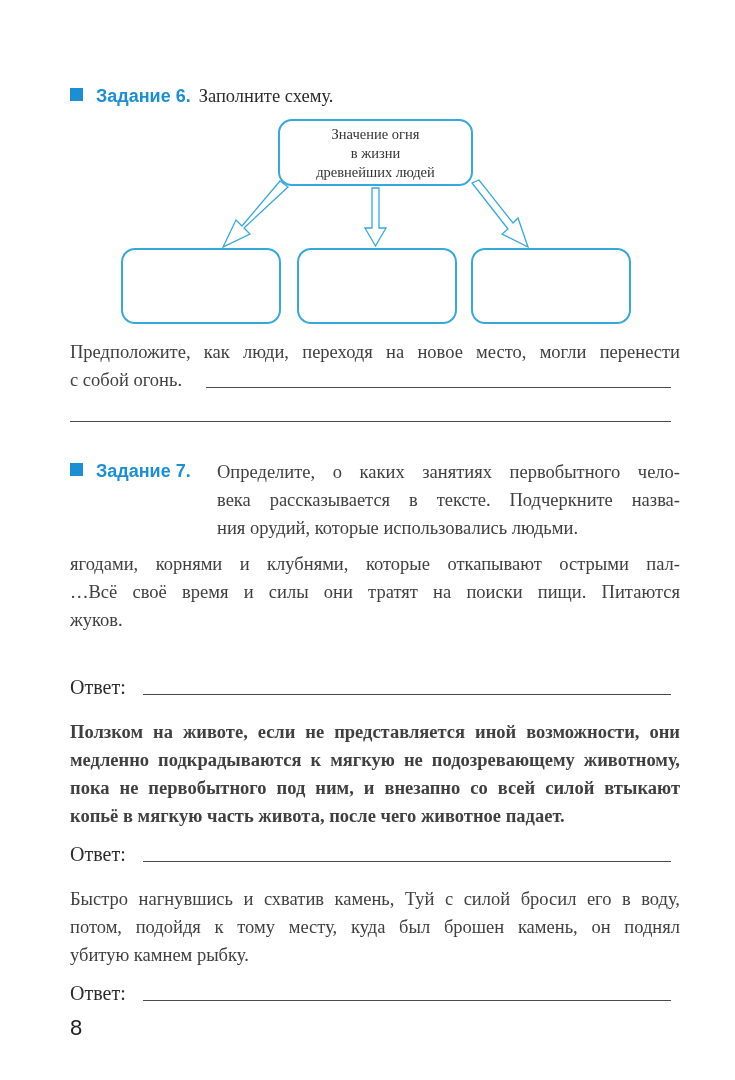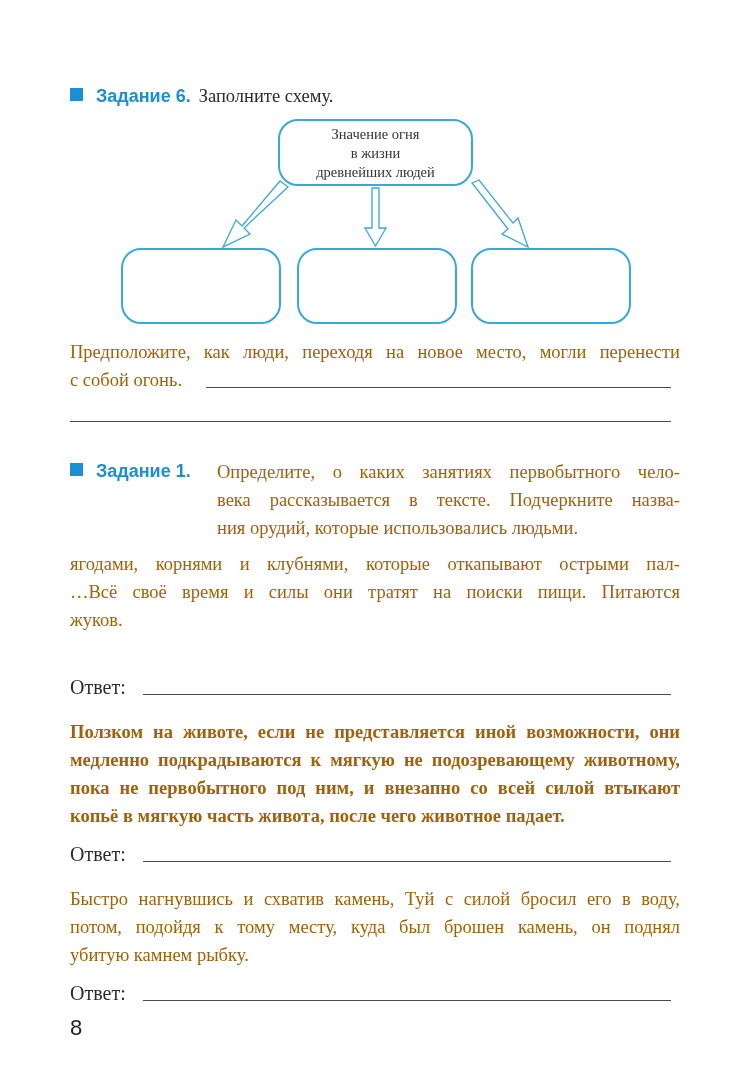--- a/index.html
+++ b/index.html
@@ -21,31 +21,31 @@
     .bullet {
       display: inline-block;
       width: 13px; height: 13px;
       background: #1a8fd6;
     }
     .serif { font-family: "Liberation Serif", serif; font-size: 18.5px; color: #2b2b2b; }
     .para {
       font-family: "Liberation Serif", serif;
       font-size: 18.5px;
       line-height: 28px;
-      color: #a16207;
+      color: #404040;
       text-align: justify;
       text-align-last: left;
     }
     .para .ln { display: block; text-align: justify; text-align-last: justify; white-space: nowrap; }
     .para .ln.last { text-align-last: left; }
     .line { position: absolute; height: 0; border-top: 1.3px solid #4a4a4a; }
     .box {
       position: absolute;
       border: 2px solid #35a9dc;
-      border-radius: 20px;
+      border-radius: 14px;
       background: #fff;
       box-sizing: border-box;
     }
     .center-box {
       text-align: center;
       font-family: "Liberation Serif", serif;
       font-size: 14.5px;
       line-height: 19px;
       color: #333;
       padding-top: 4px;
@@ -95,21 +95,21 @@
 
 <div class="abs para" style="left:70px; top:338px; width:610px;">
   <span class="ln">Предположите, как люди, переходя на новое место, могли перенести</span>
   <span class="ln last">с собой огонь.</span>
 </div>
 <div class="line" style="left:206px; top:387px; width:465px;"></div>
 <div class="line" style="left:70px; top:421px; width:601px;"></div>
 
 <div class="abs" style="left:70px; top:461px; white-space:nowrap;">
   <span class="bullet" style="vertical-align:1px;"></span>
-  <span class="heading" style="margin-left:9px;">Задание 1.</span>
+  <span class="heading" style="margin-left:9px;">Задание 7.</span>
 </div>
 <div class="abs para" style="left:217px; top:458px; width:463px;">
   <span class="ln">Определите, о каких занятиях первобытного чело-</span>
   <span class="ln">века рассказывается в тексте. Подчеркните назва-</span>
   <span class="ln last">ния орудий, которые использовались людьми.</span>
 </div>
 
 <div class="abs para" style="left:70px; top:550px; width:610px;">
   <span class="ln">ягодами, корнями и клубнями, которые откапывают острыми пал-</span>
   <span class="ln">…Всё своё время и силы они тратят на поиски пищи. Питаются</span>

